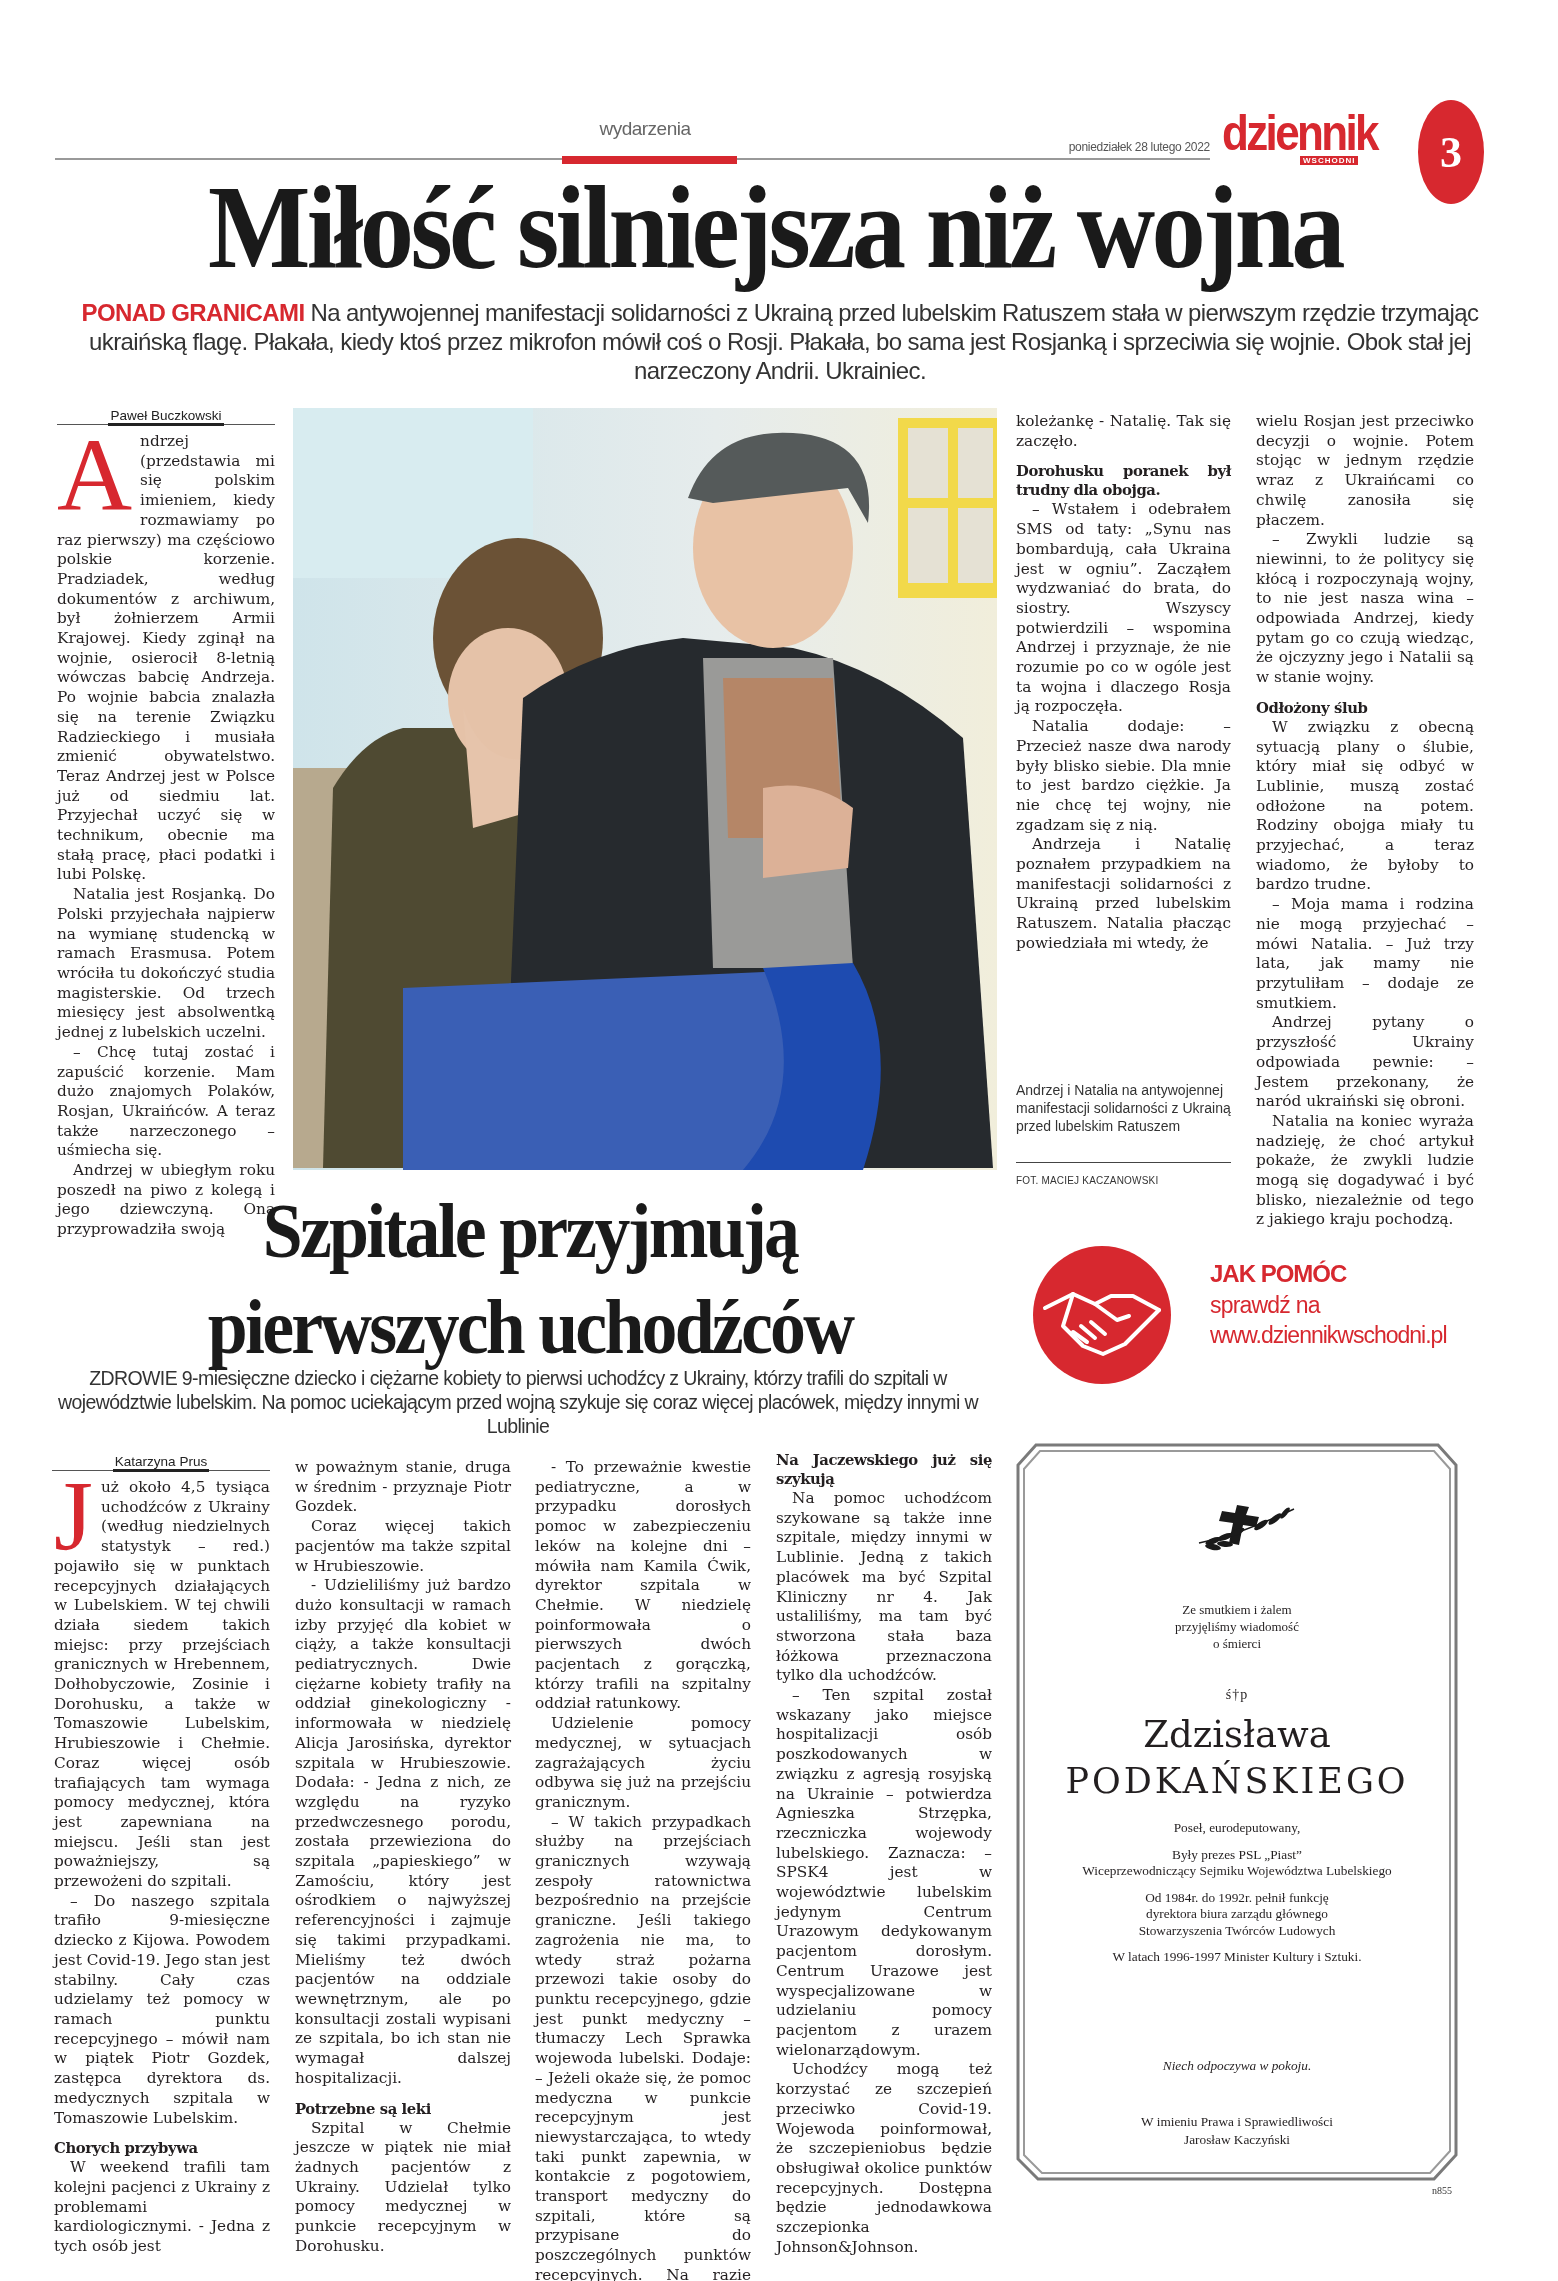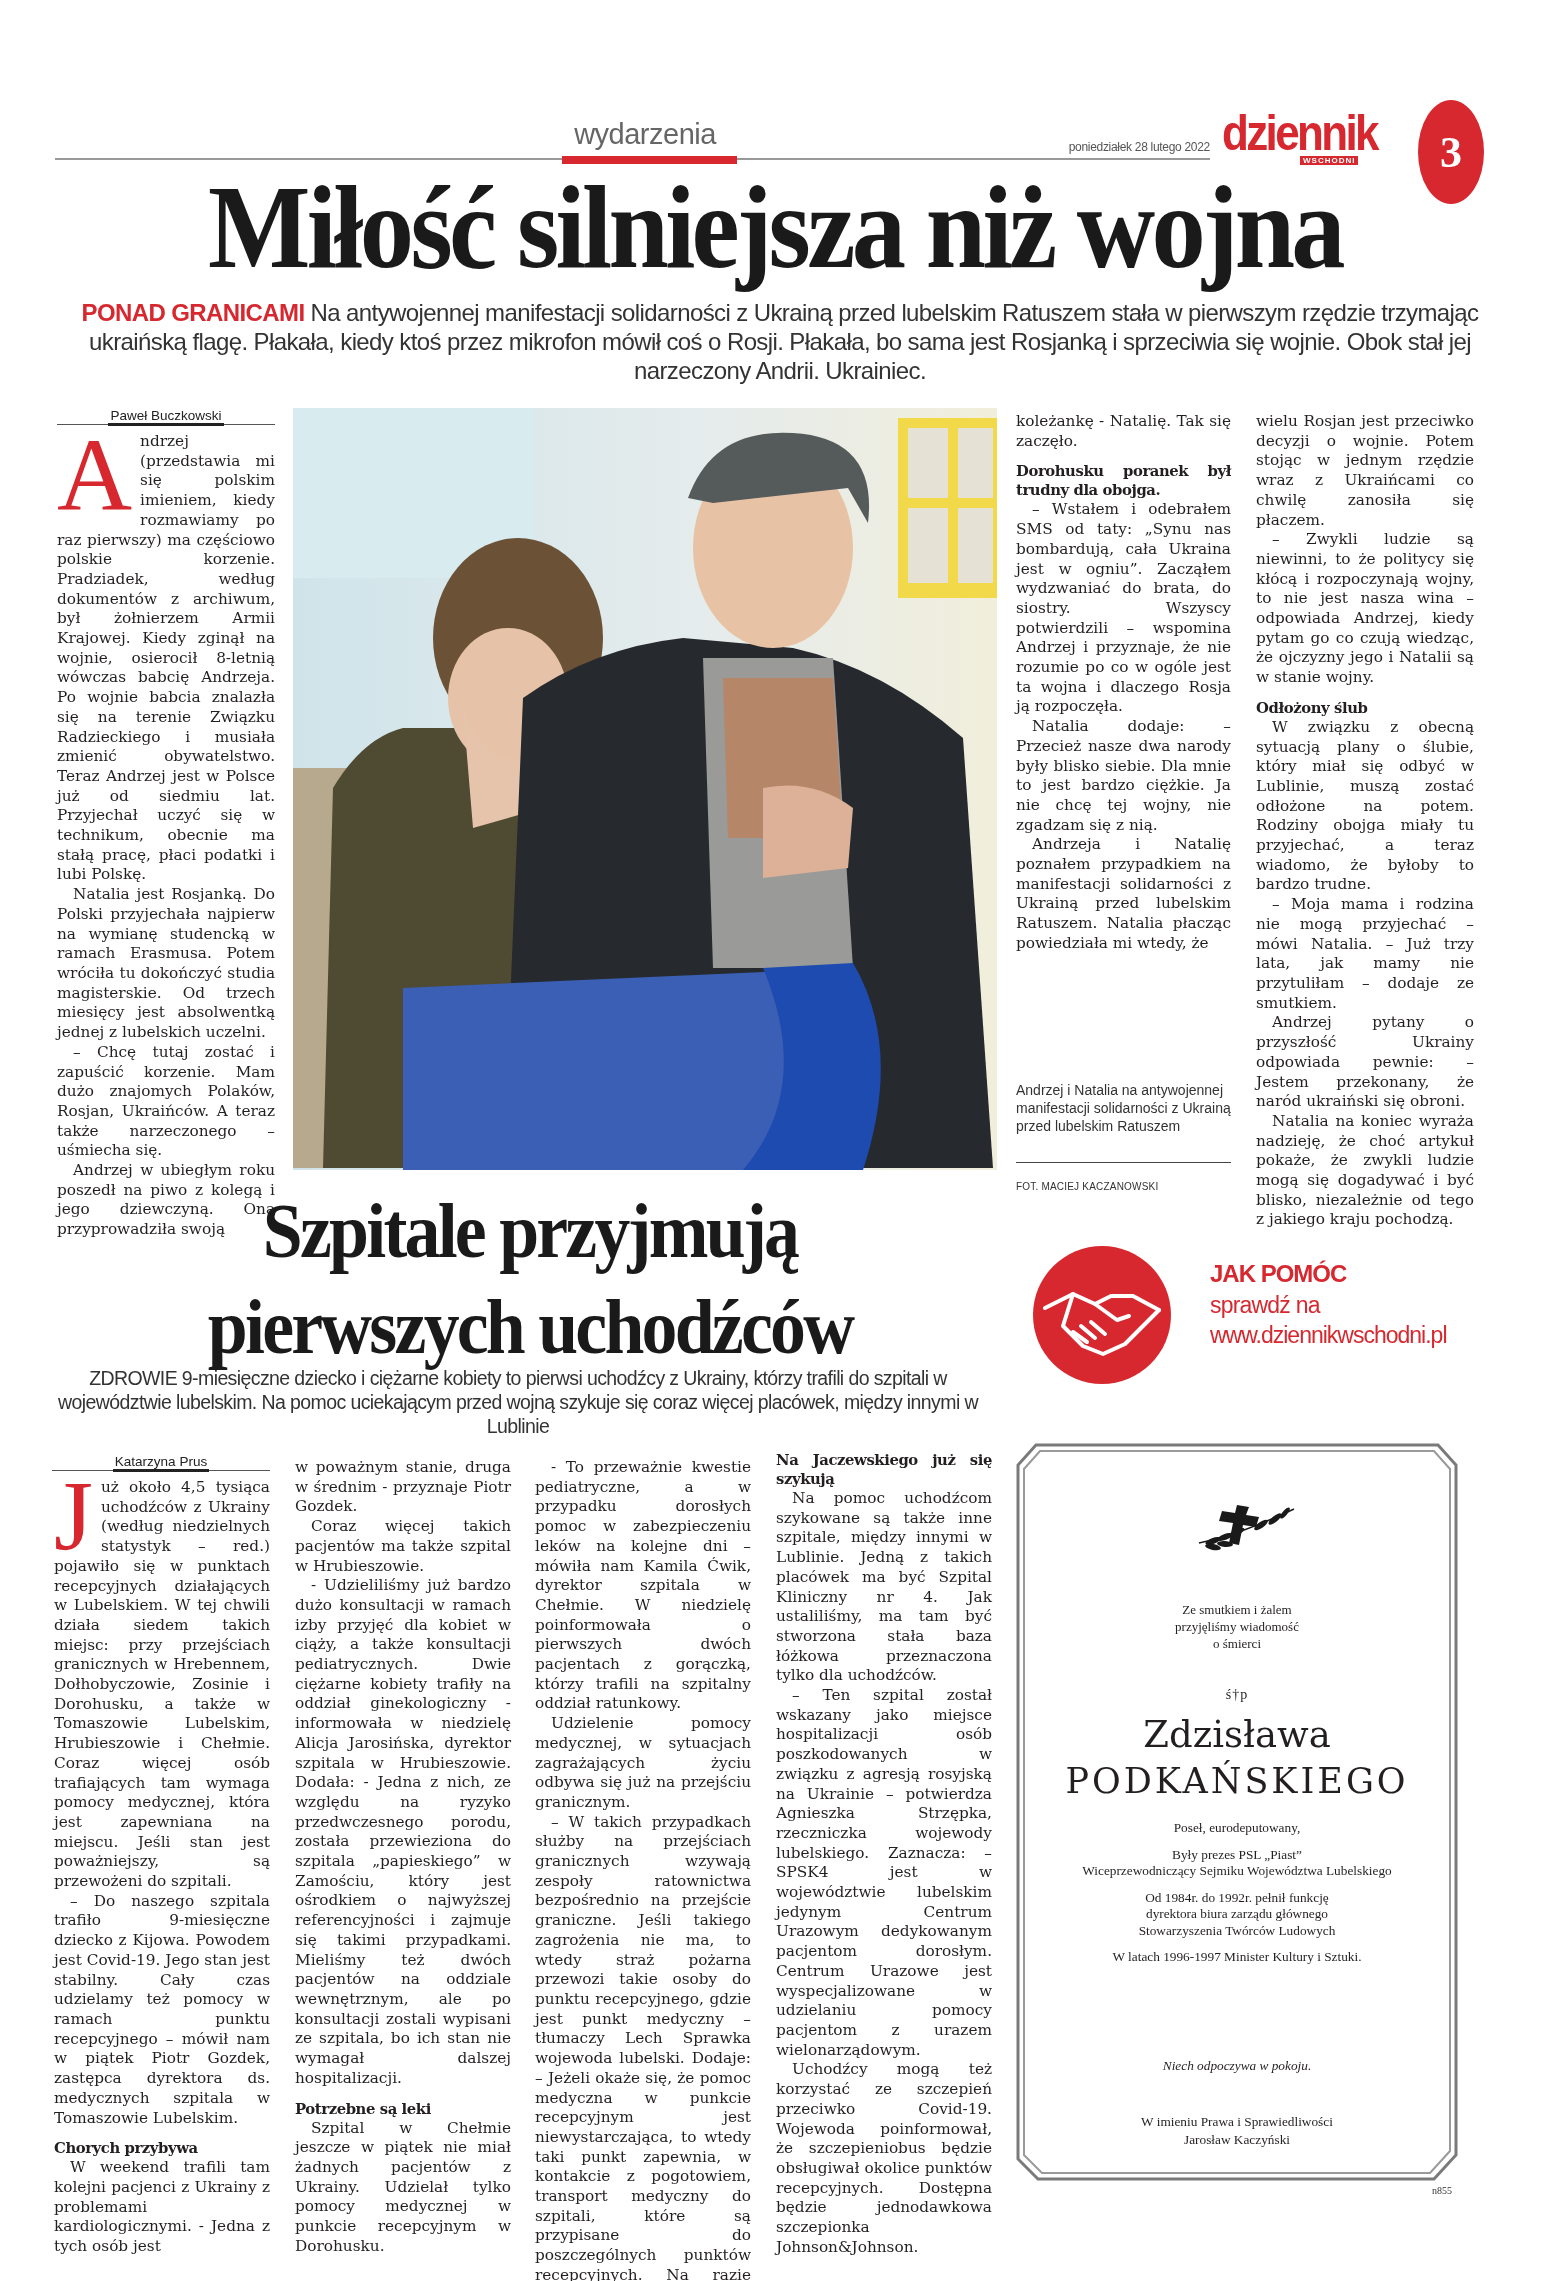--- a/index.html
+++ b/index.html
@@ -3,21 +3,21 @@
 <meta charset="utf-8">
 <style>
   * { box-sizing: border-box; margin: 0; padding: 0; }
   html, body { width: 1558px; height: 2281px; background: #ffffff; overflow: hidden; }
   body { position: relative; font-family: "DejaVu Serif", serif; color: #231f20; }
 
   .abs { position: absolute; }
 
   
   .section-label { left: 555px; top: 118px; width: 180px; text-align: center;
-    font-family: "Liberation Sans", sans-serif; font-size: 29px; color: #666; font-weight: 300; letter-spacing: -0.5px; }
+    font-family: "Liberation Sans", sans-serif; font-size: 19px; color: #666; font-weight: 300; letter-spacing: -0.5px; }
   .header-rule { left: 55px; top: 158px; width: 1155px; height: 2px; background: #999; }
   .section-underline { left: 562px; top: 156px; width: 175px; height: 8px; background: #d7282f; }
   .date { left: 1010px; top: 140px; width: 200px; text-align: right;
     font-family: "Liberation Sans", sans-serif; font-size: 12px; color: #555; letter-spacing: -0.3px; }
   .logo { left: 1222px; top: 108px; width: 178px; height: 62px; }
   .logo-word { font-family: "Liberation Sans", sans-serif; font-weight: bold; font-size: 50px; color: #d7282f;
     letter-spacing: -3px; line-height: 50px; transform: scaleX(0.88); transform-origin: left; }
   .logo-sub { position: absolute; left: 78px; top: 48px; background: #d7282f; color: #fff;
     font-family: "Liberation Sans", sans-serif; font-size: 8px; font-weight: bold; padding: 0 3px; letter-spacing: 1px; }
   .page-num { left: 1418px; top: 100px; width: 66px; height: 104px; border-radius: 50%; background: #d7282f;
@@ -49,21 +49,21 @@
     margin-top: 10px; margin-bottom: 1px; letter-spacing: -0.4px; }
   .dropcap { float: left; font-family: "Liberation Serif", serif; color: #d7282f; font-size: 104px;
     line-height: 78px; margin: 4px 8px 0 0; }
   .dropcap-j { float: left; font-family: "Liberation Serif", serif; color: #d7282f; font-size: 100px;
     line-height: 72px; margin: 2px 8px 0 0; }
 
   
   .photo { left: 293px; top: 408px; width: 704px; height: 762px; overflow: hidden; background: #dce8ea; }
   .caption { left: 1016px; top: 1081px; width: 215px; font-family: "Liberation Sans", sans-serif;
     font-size: 14px; line-height: 18px; color: #333; }
-  .credit { left: 1016px; top: 1162px; width: 215px; border-top: 1px solid #444; padding-top: 18px;
+  .credit { left: 1016px; top: 1162px; width: 215px; border-top: 1px solid #444; padding-top: 12px;
     font-family: "Liberation Sans", sans-serif; font-size: 10px; color: #333; letter-spacing: 0.2px; }
 
   
   .headline2 { left: 60px; top: 1183px; width: 940px; text-align: center;
     font-family: "Liberation Serif", serif; font-weight: bold; font-size: 78px; line-height: 96px;
     letter-spacing: -3px; color: #1a1a1a; transform: scaleX(0.92); transform-origin: center; }
   .lead2 { left: 33px; top: 1366px; width: 970px; text-align: center; font-family: "Liberation Sans", sans-serif;
     font-size: 19.5px; line-height: 24px; color: #333; letter-spacing: -0.6px; }
 
   

